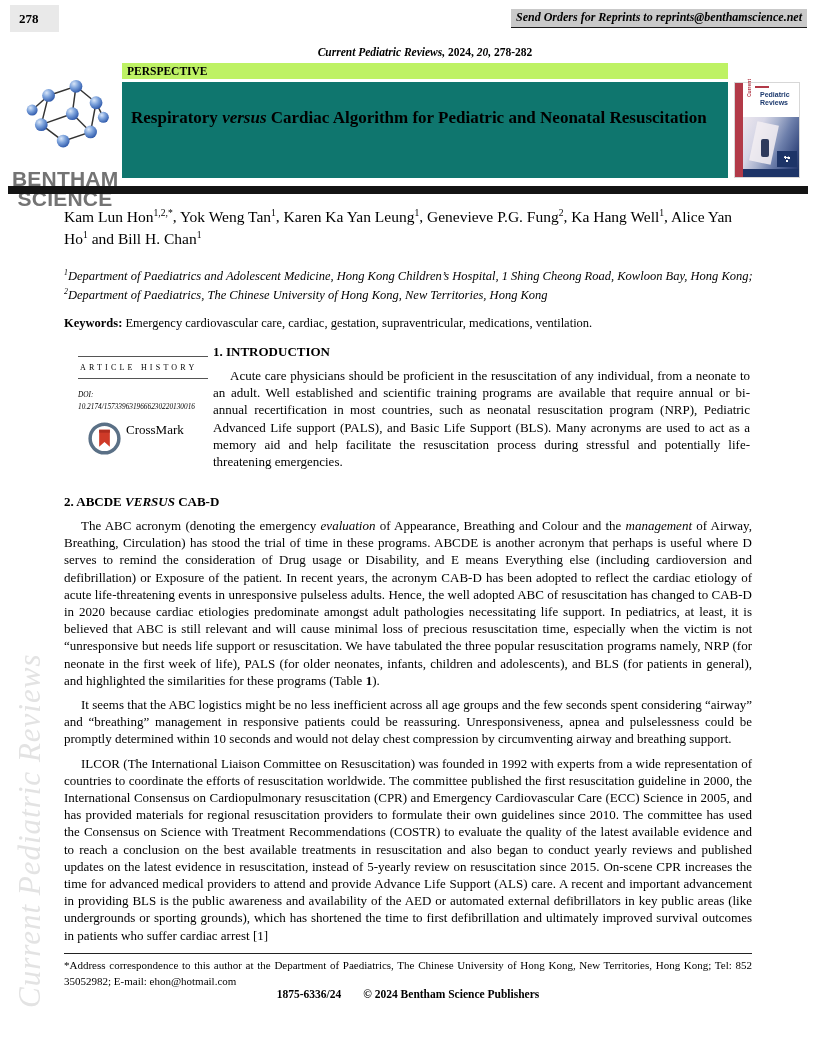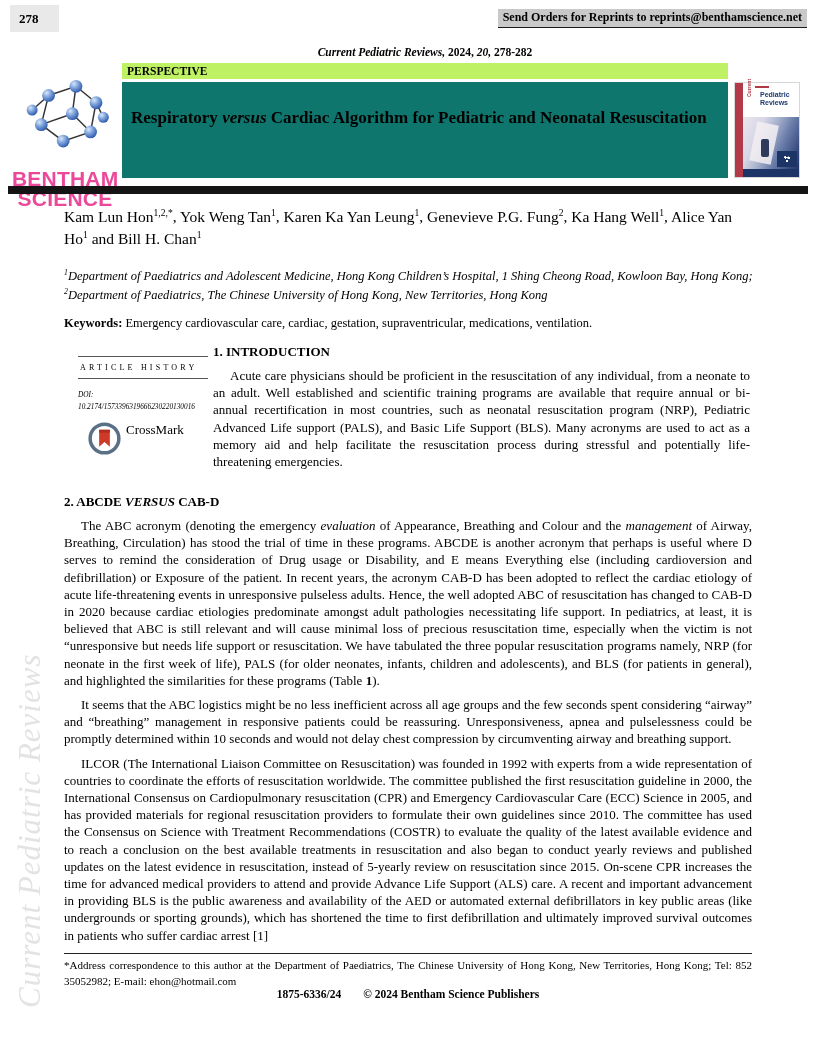--- a/index.html
+++ b/index.html
@@ -20,21 +20,21 @@
   }
   .content{position:relative;z-index:1;}
 
   
   .pagenum-box{
     position:absolute;left:10px;top:5px;width:49px;height:27px;background:#e9e9e9;
     font-weight:bold;font-size:13px;line-height:27px;padding-left:9px;box-sizing:border-box;
   }
   .reprints-box{
     position:absolute;right:9px;top:9px;background:#c9c9c9;border-bottom:1.5px solid #1a1a1a;
-    font-weight:bold;font-size:12px;padding:1px 5px 2px 5px;
+    font-weight:bold;font-style:italic;font-size:12px;padding:1px 5px 2px 5px;
   }
   .journal-line{
     position:absolute;left:122px;top:46px;width:606px;text-align:center;
     font-size:11.5px;font-weight:bold;
   }
   .perspective-bar{
     position:absolute;left:122px;top:63px;width:606px;height:16px;background:#bef264;
     font-weight:bold;font-size:11.5px;line-height:16px;padding-left:5px;box-sizing:border-box;
   }
 
@@ -176,21 +176,21 @@
           <circle cx="62" cy="8" r="7"></circle>
           <circle cx="84" cy="26" r="7"></circle>
           <circle cx="78" cy="58" r="7"></circle>
           <circle cx="48" cy="68" r="7"></circle>
           <circle cx="24" cy="50" r="7"></circle>
           <circle cx="58" cy="38" r="7"></circle>
           <circle cx="14" cy="34" r="6"></circle>
           <circle cx="92" cy="42" r="6"></circle>
         </g>
       </svg>
-      <div class="logo-name" style="color:#ec4899;">
+      <div class="logo-name" style="color:#737373;">
         <div>BENTHAM</div>
         <div>SCIENCE</div>
       </div>
     </div>
 
     <div class="title-box">
       <div class="article-title"><span>Respiratory </span><span class="sg-i">versus</span><span> Cardiac Algorithm for Pediatric and Neonatal Resuscitation</span></div>
     </div>
 
     <div class="cover-thumb">

